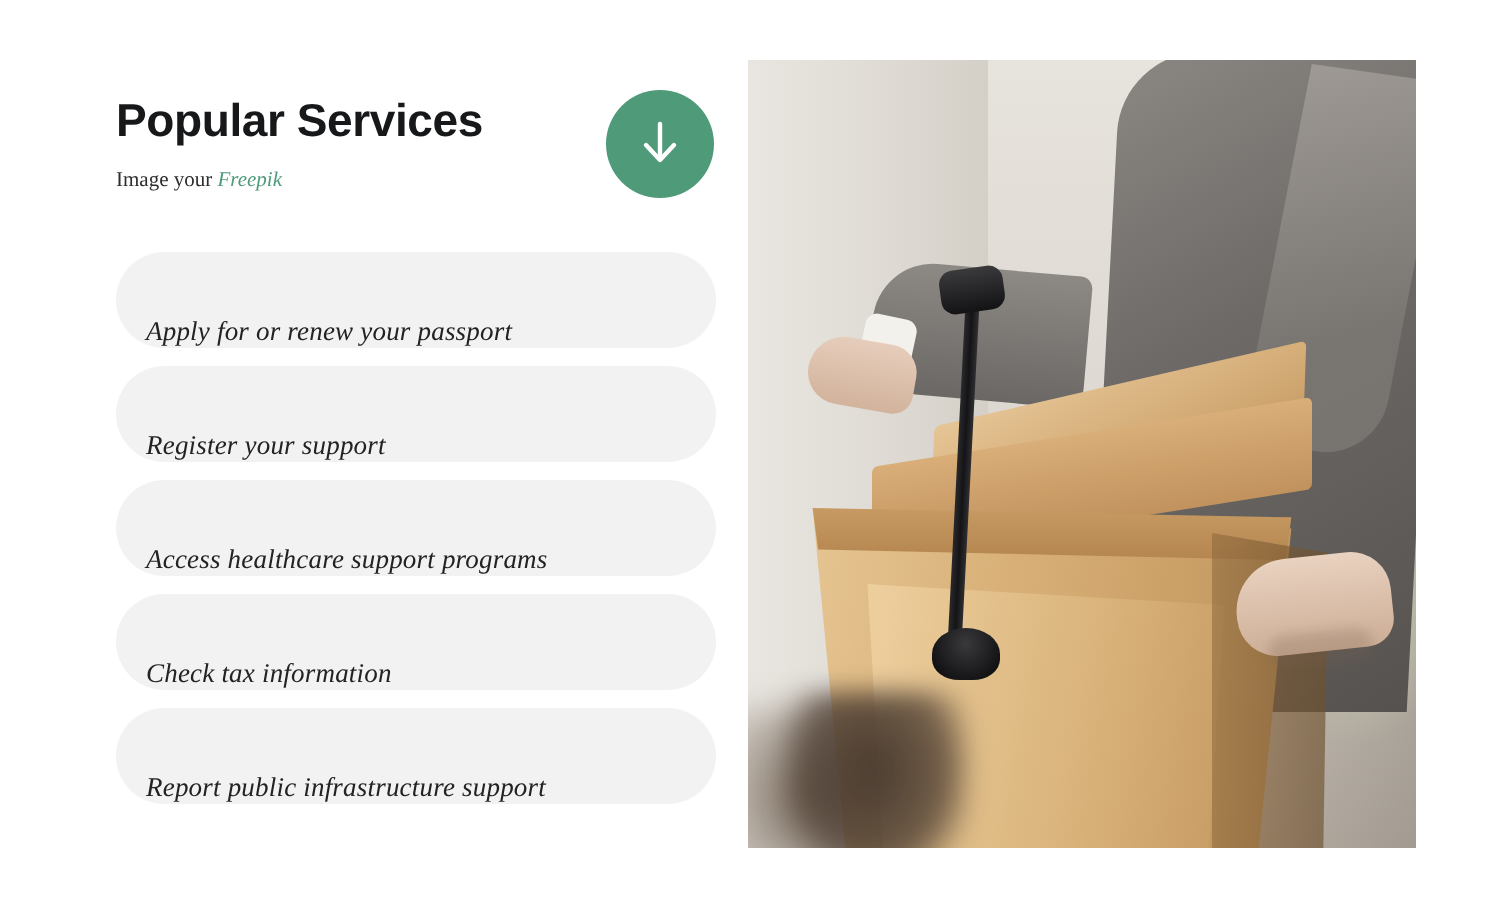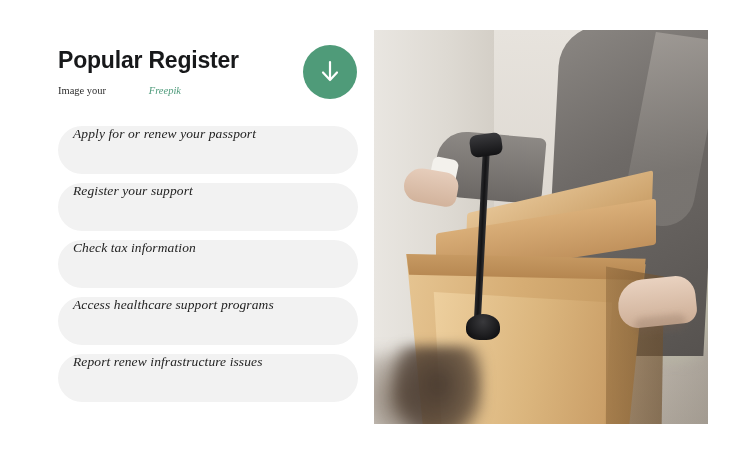--- a/index.html
+++ b/index.html
@@ -38,21 +38,20 @@
   .credit {
     margin-top: 12px;
     font-size: 10.5px;
     color: #2e2e2e;
     font-family: "Liberation Serif", serif;
   }
   .credit .credit-link {
     color: #4d9a7a;
     font-style: italic;
     text-decoration: none;
-    margin-left: 40px;
   }
   .circle-badge {
     position: absolute;
     left: 303px;
     top: 45px;
     width: 54px;
     height: 54px;
     border-radius: 50%;
     background: #4f9b79;
     display: flex;
@@ -67,21 +66,21 @@
     left: 58px;
     top: 126px;
     width: 300px;
   }
   .pill {
     width: 300px;
     height: 48px;
     border-radius: 24px;
     background: #f2f2f2;
     display: flex;
-    align-items: flex-start;
+    align-items: flex-end;
     margin-bottom: 9px;
     box-sizing: border-box;
     padding-left: 15px;
   }
   .pill-label {
     font-family: "Liberation Serif", serif;
     font-style: italic;
     font-size: 13.5px;
     color: #232323;
     letter-spacing: 0.1px;
@@ -322,21 +321,21 @@
     background: radial-gradient(ellipse at 50% 40%, rgba(95,78,62,0.8) 0%, rgba(95,78,62,0) 75%);
     filter: blur(8px);
   }
 </style>
 </head>
 <body>
 
 <div class="page">
 
   <div class="left-col">
-    <h1 class="heading">Popular Register</h1>
+    <h1 class="heading">Popular Services</h1>
     <div class="credit">
       <span>Image your</span>
       <a class="credit-link" href="#">Freepik</a>
     </div>
   </div>
 
   <div class="circle-badge">
     <span>
       <svg width="22" height="26" viewBox="0 0 22 26">
         <line x1="11" y1="3" x2="11" y2="20" stroke="#ffffff" stroke-width="2.2" stroke-linecap="round"></line>
@@ -346,27 +345,27 @@
   </div>
 
   <div class="list">
     <div class="pill">
       <span class="pill-label">Apply for or renew your passport</span>
     </div>
     <div class="pill">
       <span class="pill-label">Register your support</span>
     </div>
     <div class="pill">
+      <span class="pill-label">Access healthcare support programs</span>
+    </div>
+    <div class="pill">
       <span class="pill-label">Check tax information</span>
     </div>
     <div class="pill">
-      <span class="pill-label">Access healthcare support programs</span>
-    </div>
-    <div class="pill">
-      <span class="pill-label">Report renew infrastructure issues</span>
+      <span class="pill-label">Report public infrastructure support</span>
     </div>
   </div>
 
   <div class="photo">
     <div class="wall"></div>
     <div class="wall-edge"></div>
     <div class="wall-shadow"></div>
     <div class="blur-plant"></div>
 
     <div class="suit">

